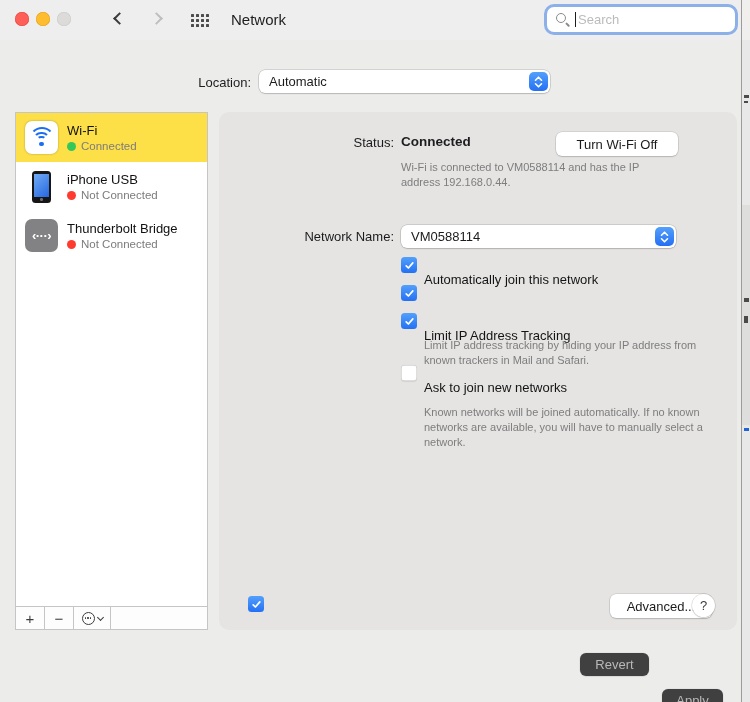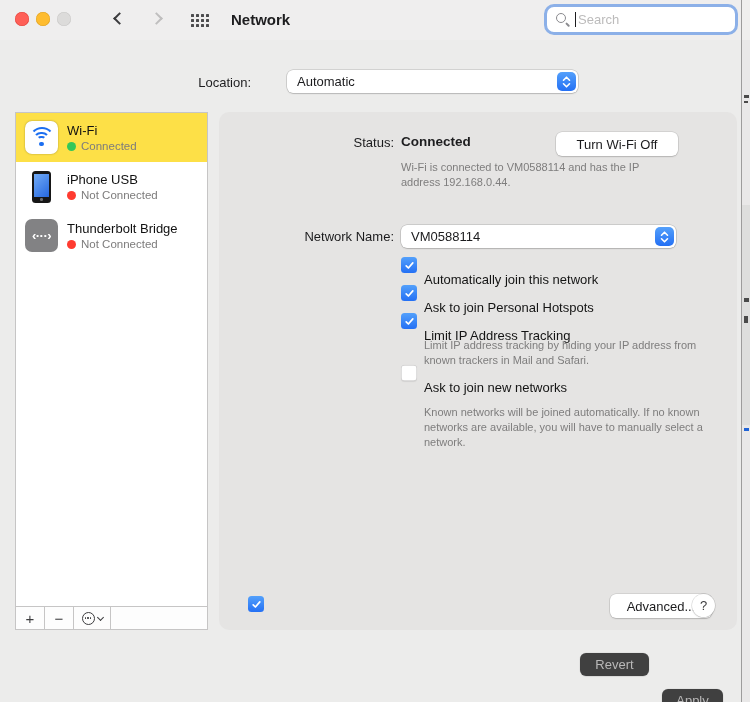--- a/index.html
+++ b/index.html
@@ -12,33 +12,33 @@
   .light { position:absolute; top:12px; width:14px; height:14px; border-radius:50%; }
   .light.red { left:15px; background:#ff5f57; box-shadow:inset 0 0 0 0.5px #e0443e; }
   .light.yellow { left:36px; background:#febc2f; box-shadow:inset 0 0 0 0.5px #dea123; }
   .light.gray { left:57px; background:#dcdbda; box-shadow:inset 0 0 0 0.5px #c9c8c7; }
   .navchev { position:absolute; top:14px; width:11px; height:11px; }
   .navchev i { display:block; width:9px; height:9px; border-left:2px solid #3a3a3c; border-bottom:2px solid #3a3a3c; }
   .nav-back { left:112px; } .nav-back i { transform:rotate(45deg); margin-left:3px; }
   .nav-forward { left:152px; } .nav-forward i { border-color:#bfbebe; transform:rotate(-135deg); }
   .grid-icon { position:absolute; left:191px; top:14px; display:grid; grid-template-columns:repeat(4,3px); grid-template-rows:repeat(3,3px); gap:2px; }
   .grid-icon i { background:#4c4c4e; border-radius:0.5px; }
-  .window-title { position:absolute; left:231px; top:11px; font-size:15px; font-weight:700; color:#1d1d1f; }
+  .window-title { position:absolute; left:231px; top:11px; font-size:15px; font-weight:400; color:#1d1d1f; }
   .search { position:absolute; left:544px; top:4px; width:194px; height:31px; border-radius:10px; border:3px solid #8cb0e8; background:#fff; display:flex; align-items:center; padding:0 8px; }
   .search-inner { display:flex; align-items:center; width:100%; }
   .mag { position:relative; width:15px; height:15px; margin-right:5px; flex:0 0 auto; }
   .mag::before { content:""; position:absolute; left:1px; top:1px; width:8px; height:8px; border:1.5px solid #8a8a8e; border-radius:50%; }
   .mag::after { content:""; position:absolute; left:10.5px; top:9.5px; width:5px; height:1.6px; background:#8a8a8e; transform:rotate(45deg); transform-origin:left center; border-radius:1px; }
   .caret { width:1px; height:15px; background:#1c1c1e; margin-right:2px; }
   .ph { color:#bcbbbb; font-size:13px; }
 
   
   .loc-label { position:absolute; left:120px; top:75px; width:131px; text-align:right; }
   .popup { position:absolute; background:#fff; border-radius:6px; box-shadow:0 0 0 0.5px rgba(0,0,0,0.22), 0 1px 1.5px rgba(0,0,0,0.12); display:flex; align-items:center; }
-  .popup-loc { left:259px; top:70px; width:291px; height:23px;margin-left:28px; }
+  .popup-loc { left:259px; top:70px; width:291px; height:23px; }
   .popup-value { padding-left:10px; font-size:13px; color:#1b1b1d; }
   .stepper { position:absolute; right:2px; top:2px; bottom:2px; width:19px; border-radius:5px; background:linear-gradient(#54a0fb,#2470f4); display:flex; align-items:center; justify-content:center; }
 
   
   .sidebar { position:absolute; left:15px; top:112px; width:193px; height:518px; background:#fff; border:1px solid #c6c5c5; }
   .dev-row { position:relative; height:49px; display:flex; align-items:center; padding-left:9px; cursor:default; }
   .dev-row.selected { background:#fde047; }
   .dev-icon { width:33px; height:33px; border-radius:7px; flex:0 0 auto; display:flex; align-items:center; justify-content:center; }
   .tile-white { background:#fff; box-shadow:0 0 2px rgba(0,0,0,0.35); }
   .tile-gray { background:#828284; }
@@ -230,21 +230,20 @@
           </svg>
         </span>
       <span class="lbl">Automatically join this network</span>
     </div>
     <div class="cbrow" style="left:182px; top:173px;">
       <span class="checkbox on">
           <svg width="11" height="11" viewBox="0 0 11 11">
             <path d="M2.2 5.8 L4.4 8 L8.8 2.9" stroke="#fff" stroke-width="1.7" fill="none" stroke-linecap="round" stroke-linejoin="round"></path>
           </svg>
         </span>
-      <span class="lbl">Ask to join Personal Hotspots</span>
     </div>
     <div class="cbrow" style="left:182px; top:201px;">
       <span class="checkbox on">
           <svg width="11" height="11" viewBox="0 0 11 11">
             <path d="M2.2 5.8 L4.4 8 L8.8 2.9" stroke="#fff" stroke-width="1.7" fill="none" stroke-linecap="round" stroke-linejoin="round"></path>
           </svg>
         </span>
       <span class="lbl">Limit IP Address Tracking</span>
     </div>
     <div class="desc" style="left:205px; top:226px; width:292px;">Limit IP address tracking by hiding your IP address from known trackers in Mail and Safari.</div>

